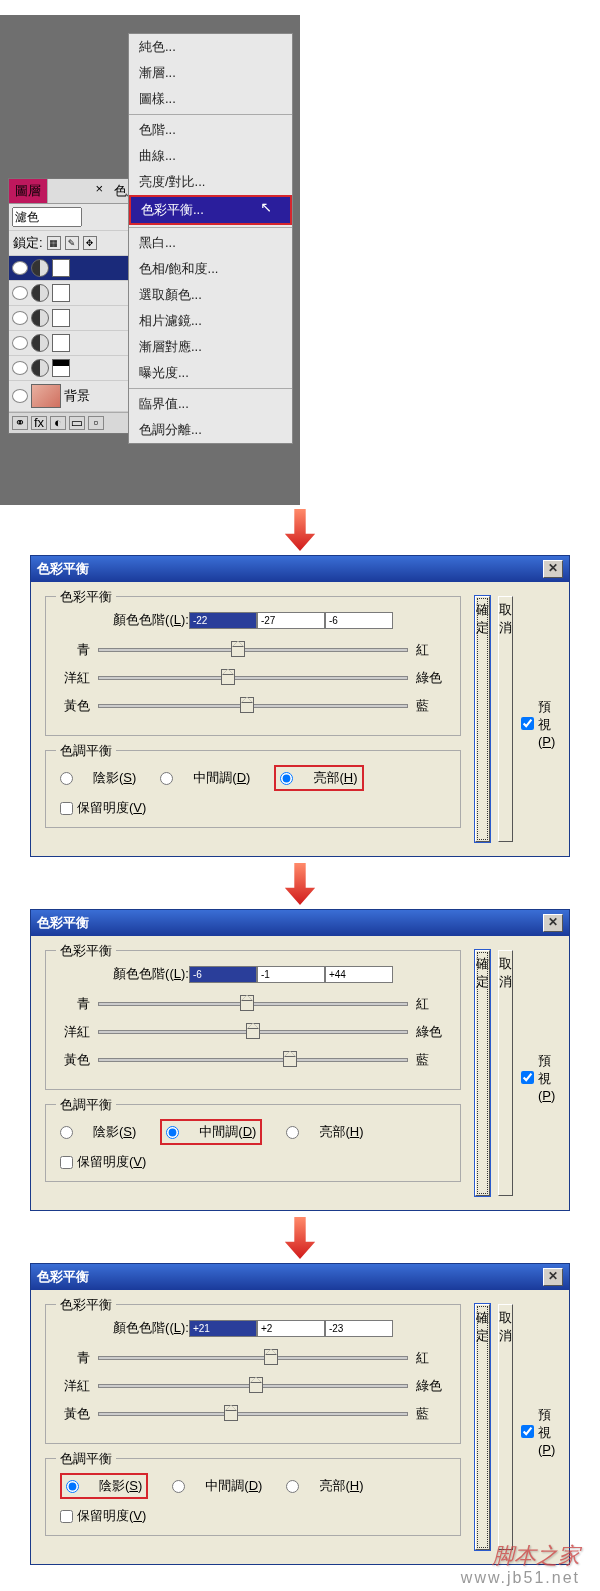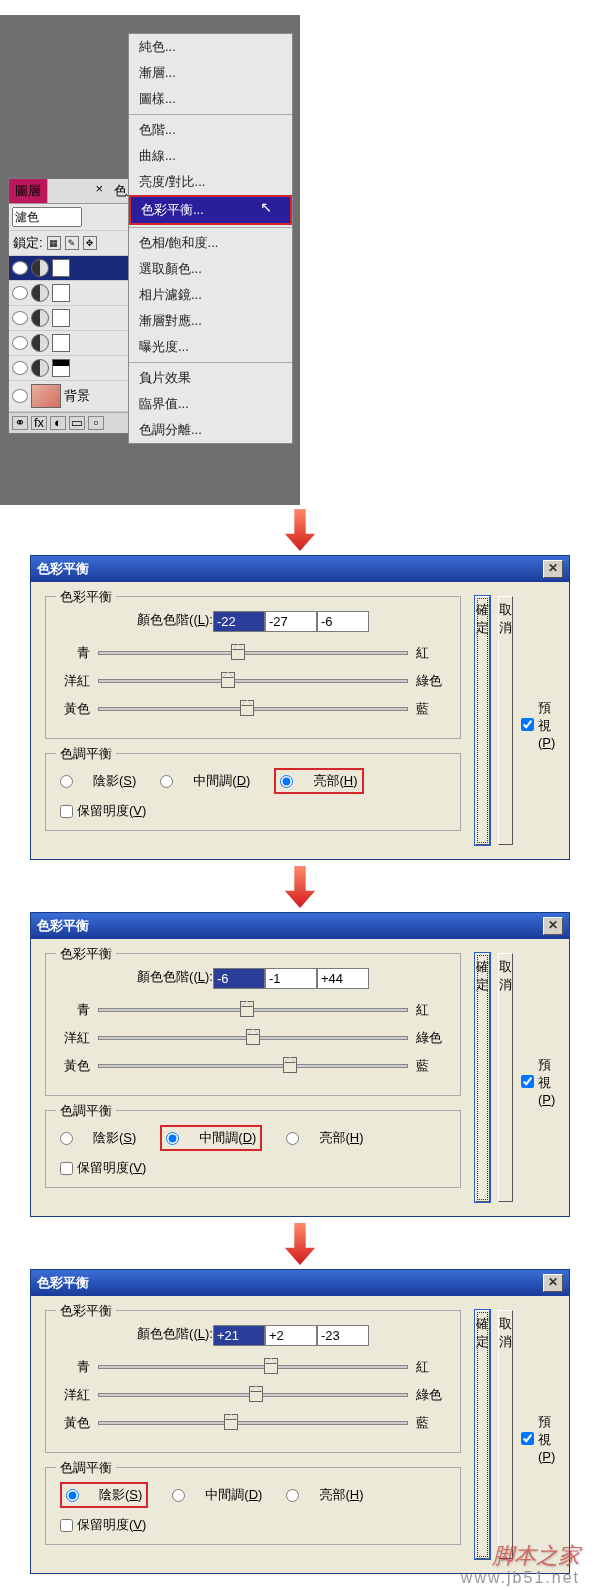--- a/index.html
+++ b/index.html
@@ -33,23 +33,23 @@
 .arrow-dn .body{fill:url(#rg)}
 
 .dialog{width:540px;margin:0 auto 4px;border:1px solid #1a3a8a;background:#ece9d8}
 .titlebar{background:linear-gradient(#3a6ed5,#1a3a9a);color:#fff;padding:4px 6px;display:flex;align-items:center;font-weight:bold;font-size:13px}
 .tb-close{margin-left:auto;width:20px;height:18px;background:#d4d0c8;border:1px solid #fff;border-right-color:#555;border-bottom-color:#555;text-align:center;line-height:14px;color:#333;font-size:12px}
 .dlg-body{padding:14px;display:flex;gap:14px}
 .dlg-left{flex:1}
 .dlg-right{width:80px;display:flex;gap:8px}
 .group{border:1px solid #aaa;padding:14px 14px 10px;margin-bottom:14px;position:relative}
 .group-title{position:absolute;top:-9px;left:10px;background:#ece9d8;padding:0 4px;font-size:13px}
-.levels-row{display:flex;align-items:flex-start;gap:0;margin-bottom:12px;justify-content:center}
+.levels-row{display:flex;align-items:center;gap:0;margin-bottom:12px;justify-content:center}
 .levels-row span{font-size:13px}
-.lvl-input{width:52px;padding:2px 3px;border:1px solid #7a7a7a;font-size:13px;text-align:left}
+.lvl-input{width:68px;padding:2px 3px;border:1px solid #7a7a7a;font-size:10px;text-align:left}
 .lvl-input.sel{background:#2a3e9a;color:#fff}
 .slider-row{display:flex;align-items:center;gap:8px;margin:10px 0}
 .slider-row .lbl{width:30px;text-align:right;font-size:13px}
 .slider-track{flex:1;height:4px;background:#ccc;border:1px solid #888;position:relative}
 .slider-thumb{position:absolute;top:-8px;width:14px;height:16px;background:#ece9d8;border:1px solid #666;transform:translateX(-50%)}
 .slider-thumb::before{content:"";position:absolute;top:-6px;left:1px;border:5px solid transparent;border-bottom-color:#ece9d8}
 .slider-thumb::after{content:"";position:absolute;top:-7px;left:0;border:6px solid transparent;border-bottom-color:#666;z-index:-1}
 .slider-row .lbl2{width:30px;font-size:13px}
 .tone-row{display:flex;gap:24px;align-items:center;margin-bottom:8px}
 .radio{display:flex;align-items:center;gap:20px;font-size:13px}
@@ -136,27 +136,27 @@
   <div class="menu" id="menu">
       <div class="menu-item">純色...</div>
       <div class="menu-item">漸層...</div>
       <div class="menu-item">圖樣...</div>
       <div class="menu-sep"></div>
       <div class="menu-item">色階...</div>
       <div class="menu-item">曲線...</div>
       <div class="menu-item">亮度/對比...</div>
       <div class="menu-item menu-hl">色彩平衡...<span class="cursor-icon">↖</span></div>
       <div class="menu-sep"></div>
+      <div class="menu-item">黑白...</div>
       <div class="menu-item">色相/飽和度...</div>
       <div class="menu-item">選取顏色...</div>
       <div class="menu-item">相片濾鏡...</div>
       <div class="menu-item">漸層對應...</div>
       <div class="menu-item">曝光度...</div>
       <div class="menu-sep"></div>
-      <div class="menu-item">負片效果</div>
       <div class="menu-item">臨界值...</div>
       <div class="menu-item">色調分離...</div>
     </div>
 </div>
 
 
 <div id="dialogs-container">
     <svg class="arrow-dn" viewBox="0 0 40 48">
       <path class="body" d="M14 2 L26 2 L26 28 L36 28 L20 46 L4 28 L14 28 Z"></path>
     </svg>

